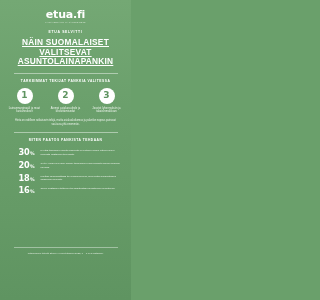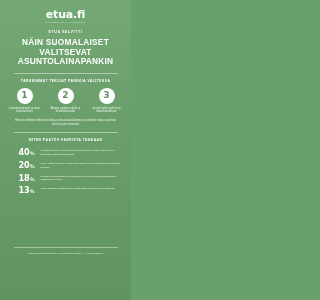--- a/index.html
+++ b/index.html
@@ -61,20 +61,21 @@
   .title {
     margin-top: 4px;
     width: 112px;
     text-align: center;
     font-size: 8.3px;
     line-height: 1.16;
     font-weight: 700;
     letter-spacing: 0.25px;
     color: #ffffff;
     text-transform: uppercase;
+    text-decoration: underline;
   }
 
   .rule {
     width: 104px;
     height: 1px;
     background: rgba(255,255,255,0.45);
     margin: 6px 0 0 0;
     border: 0;
   }
 
@@ -266,33 +267,33 @@
   </div>
 
   <div class="body-note">Hinta on edelleen ratkaisevin tekijä, mutta asiakaskokemus ja palvelun nopeus painavat vaa'assa yhä enemmän.</div>
 
   <hr class="rule">
 
   <div class="section-head">MITEN PÄÄTÖS PANKISTA TEHDÄÄN</div>
 
   <div class="stats">
     <div class="stat-row">
-      <div class="stat-value"><span>40</span><span class="pct">%</span></div>
+      <div class="stat-value"><span>30</span><span class="pct">%</span></div>
       <div class="stat-text">Pyytää tarjouksen useilta pankeilta ja vertailee niiden ehtoja ennen lopullista päätöksen tekemistä.</div>
     </div>
     <div class="stat-row">
       <div class="stat-value"><span>20</span><span class="pct">%</span></div>
       <div class="stat-text">Tyytyy oman nykyisen pankin tarjoukseen eikä kilpailuta lainaa lainkaan muualla.</div>
     </div>
     <div class="stat-row">
       <div class="stat-value"><span>18</span><span class="pct">%</span></div>
       <div class="stat-text">Käyttää lainanvälittäjää tai verkkopalvelua, joka hoitaa kilpailutuksen asiakkaan puolesta.</div>
     </div>
     <div class="stat-row">
-      <div class="stat-value"><span>13</span><span class="pct">%</span></div>
+      <div class="stat-value"><span>16</span><span class="pct">%</span></div>
       <div class="stat-text">Tekee päätöksen tuttavien tai asiantuntijan suosituksen perusteella.</div>
     </div>
   </div>
 
   <div class="badges">
     <div class="badge">
       <div class="badge-text">
         <span class="big">Vain 6 %</span>
         <span>vastaajista on vaihtanut asuntolainapankkia viimeisen kahden vuoden aikana.</span>
       </div>

